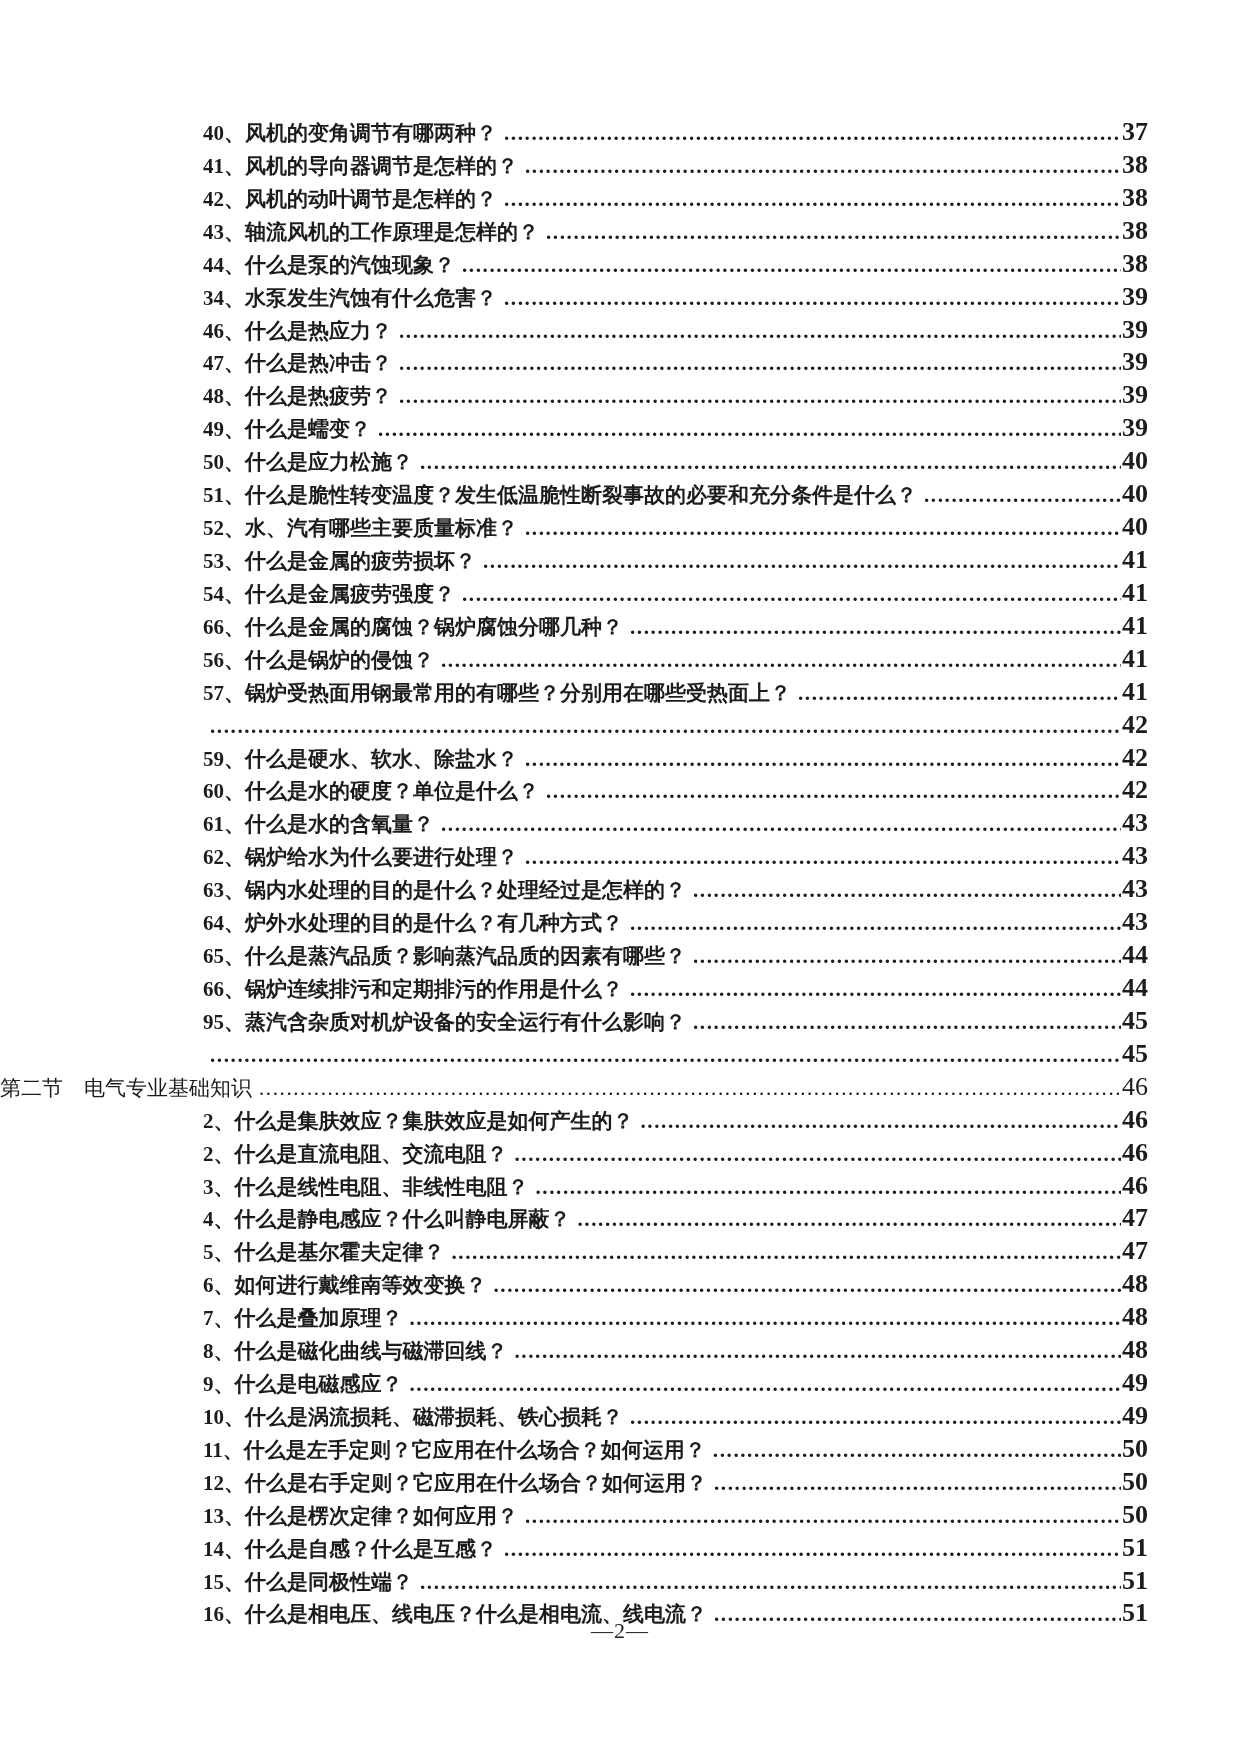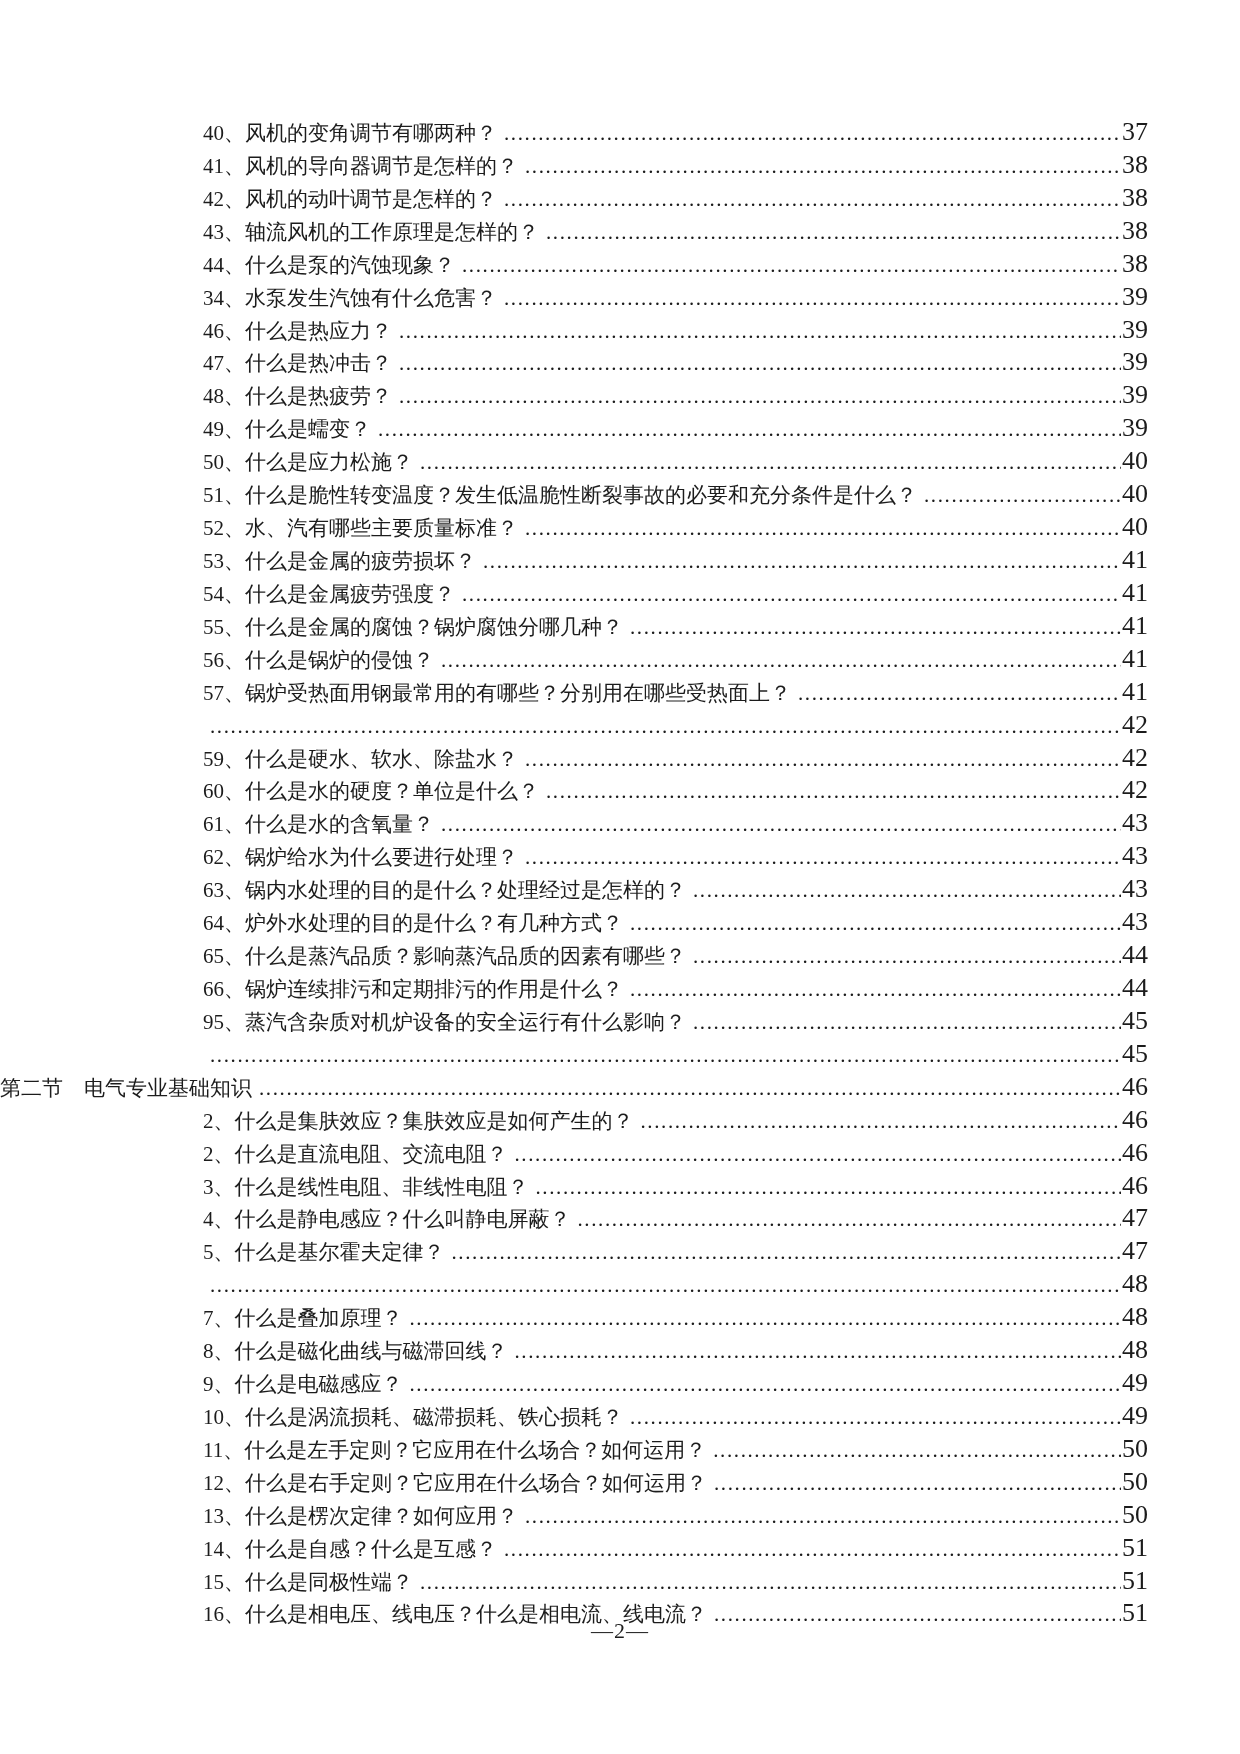--- a/index.html
+++ b/index.html
@@ -21,21 +21,21 @@
     list-style: none;
   }
   .toc-row {
     display: flex;
     align-items: baseline;
     height: 32.93px;
     padding-right: 92px;
     font-size: 21px;
     line-height: 32.93px;
   }
-  .toc-row.level-2 { padding-left: 203px; }
+  .toc-row.level-2 { padding-left: 203px; font-weight: bold; }
   .toc-row.level-1 { }
   .toc-label {
     white-space: nowrap;
     flex: 0 0 auto;
   }
   .toc-dots {
     flex: 1 1 auto;
     overflow: hidden;
     white-space: nowrap;
     margin-left: 7px;
@@ -137,21 +137,21 @@
       <span class="toc-label">53、什么是金属的疲劳损坏？</span>
       <span class="toc-dots"></span>
       <span class="toc-page">41</span>
     </div>
       <div class="toc-row level-2">
       <span class="toc-label">54、什么是金属疲劳强度？</span>
       <span class="toc-dots"></span>
       <span class="toc-page">41</span>
     </div>
       <div class="toc-row level-2">
-      <span class="toc-label">55、什么是金属的腐蚀？锅炉腐蚀分哪几种？</span>
+      <span class="toc-label">66、什么是金属的腐蚀？锅炉腐蚀分哪几种？</span>
       <span class="toc-dots"></span>
       <span class="toc-page">41</span>
     </div>
       <div class="toc-row level-2">
       <span class="toc-label">56、什么是锅炉的侵蚀？</span>
       <span class="toc-dots"></span>
       <span class="toc-page">41</span>
     </div>
       <div class="toc-row level-2">
       <span class="toc-label">57、锅炉受热面用钢最常用的有哪些？分别用在哪些受热面上？</span>
@@ -235,20 +235,21 @@
       <span class="toc-label">4、什么是静电感应？什么叫静电屏蔽？</span>
       <span class="toc-dots"></span>
       <span class="toc-page">47</span>
     </div>
       <div class="toc-row level-2">
       <span class="toc-label">5、什么是基尔霍夫定律？</span>
       <span class="toc-dots"></span>
       <span class="toc-page">47</span>
     </div>
       <div class="toc-row level-2">
+      <span class="toc-label">6、如何进行戴维南等效变换？</span>
       <span class="toc-dots"></span>
       <span class="toc-page">48</span>
     </div>
       <div class="toc-row level-2">
       <span class="toc-label">7、什么是叠加原理？</span>
       <span class="toc-dots"></span>
       <span class="toc-page">48</span>
     </div>
       <div class="toc-row level-2">
       <span class="toc-label">8、什么是磁化曲线与磁滞回线？</span>

